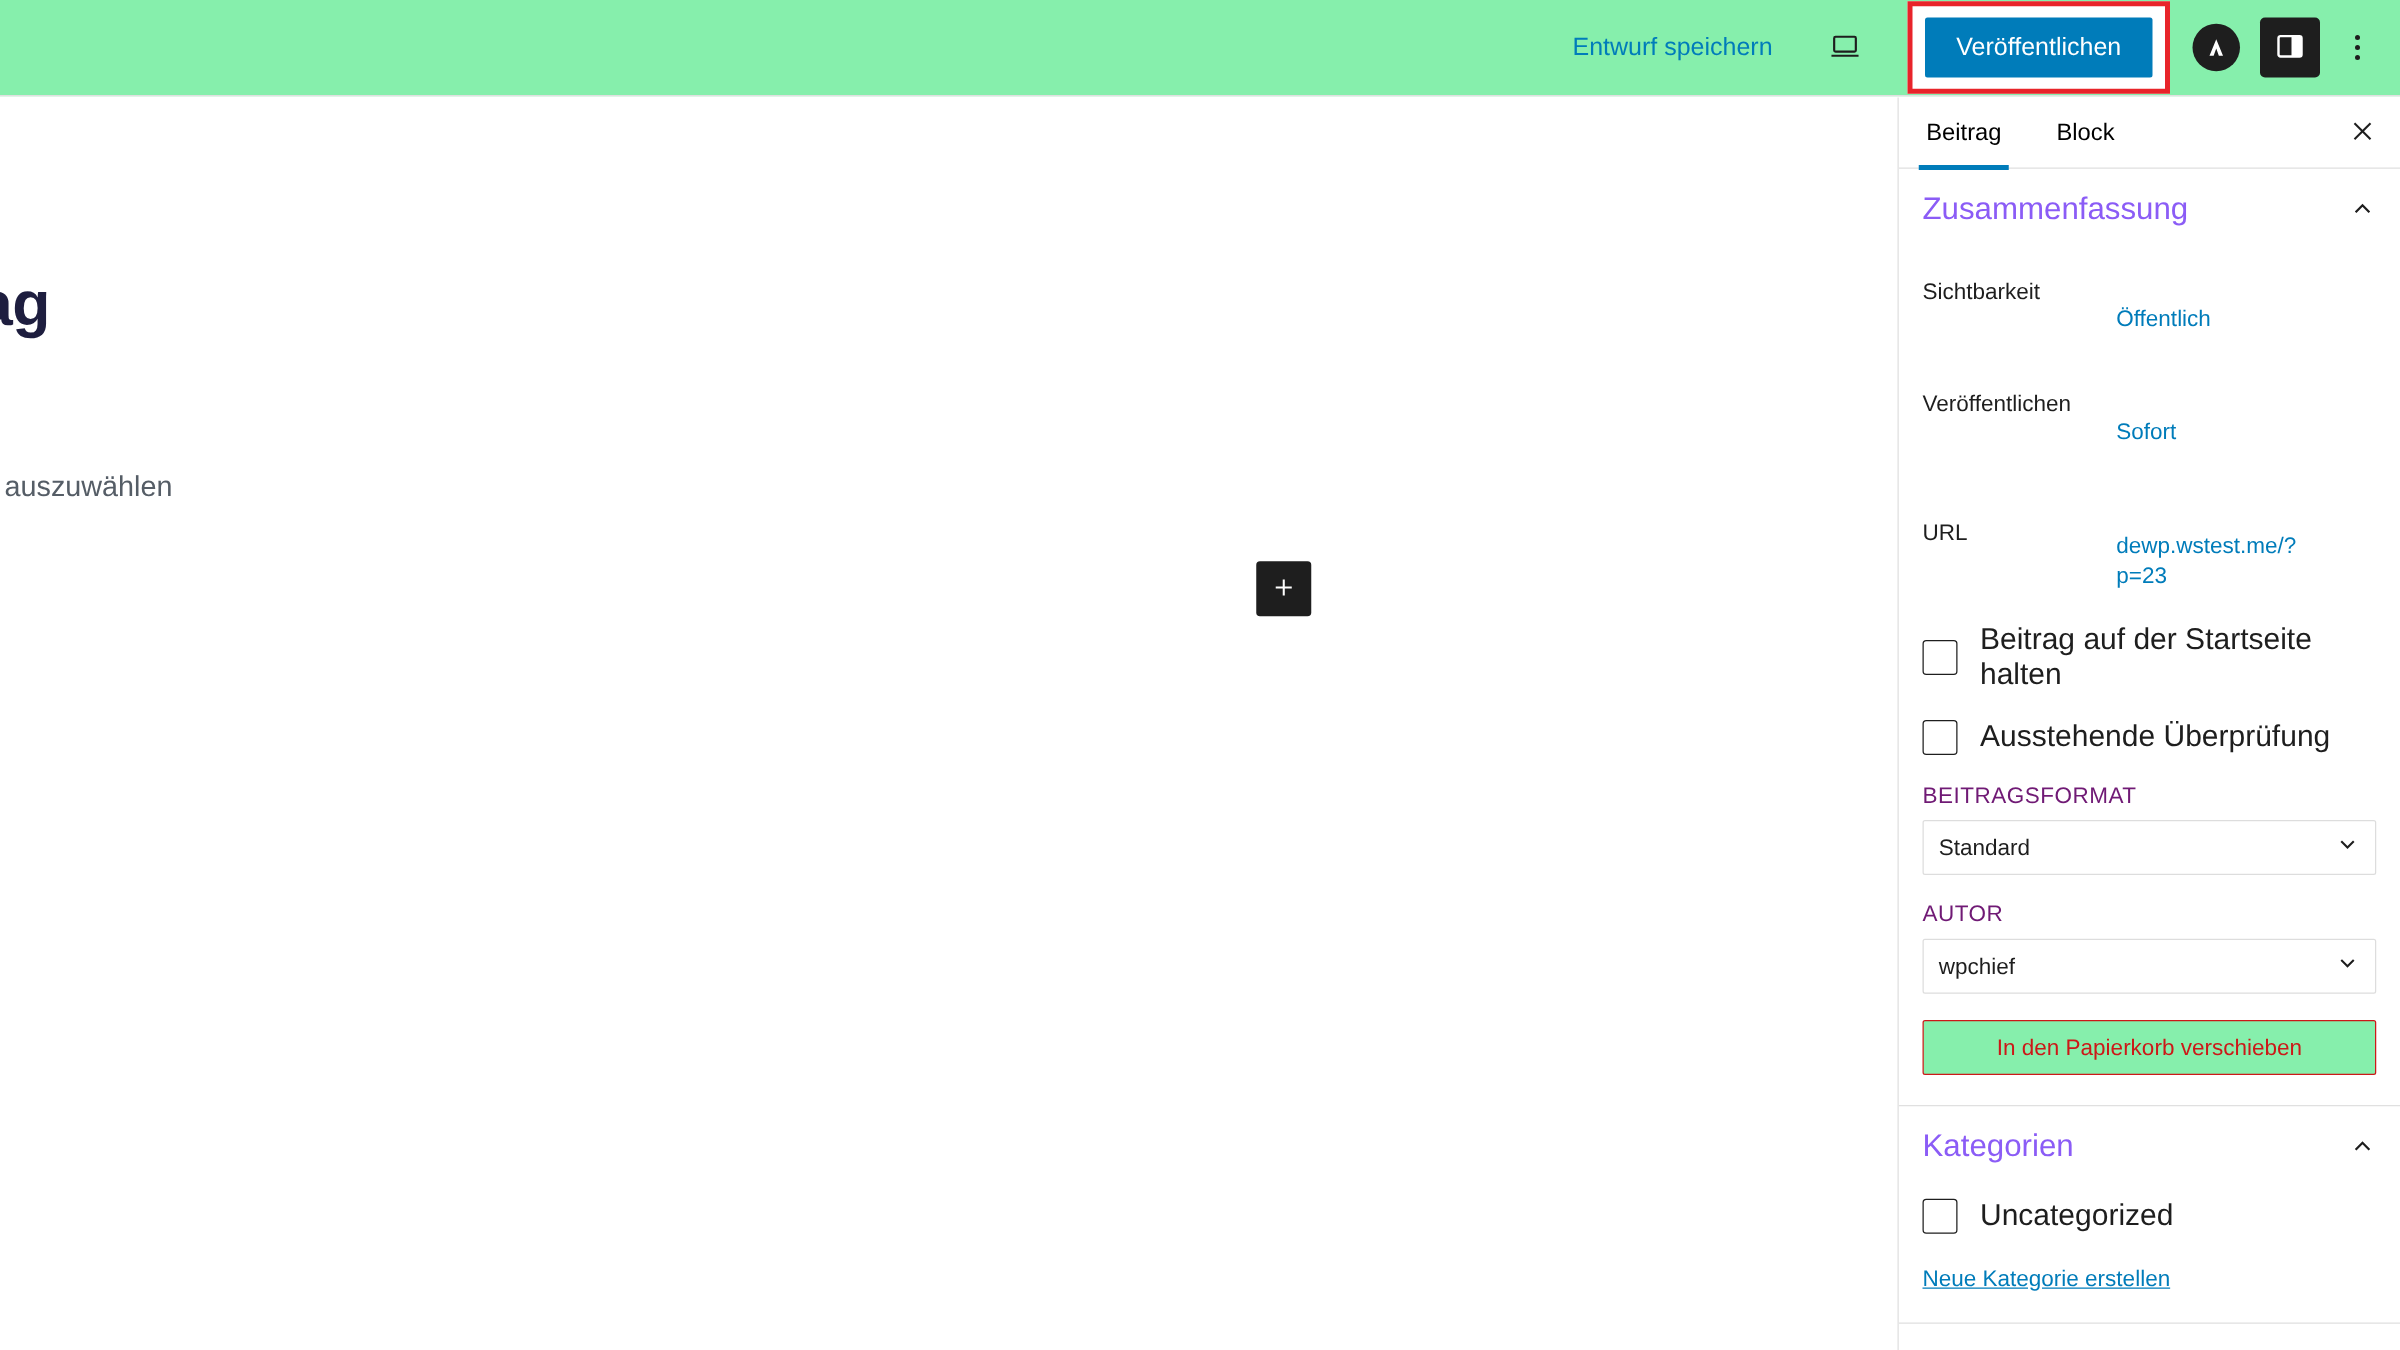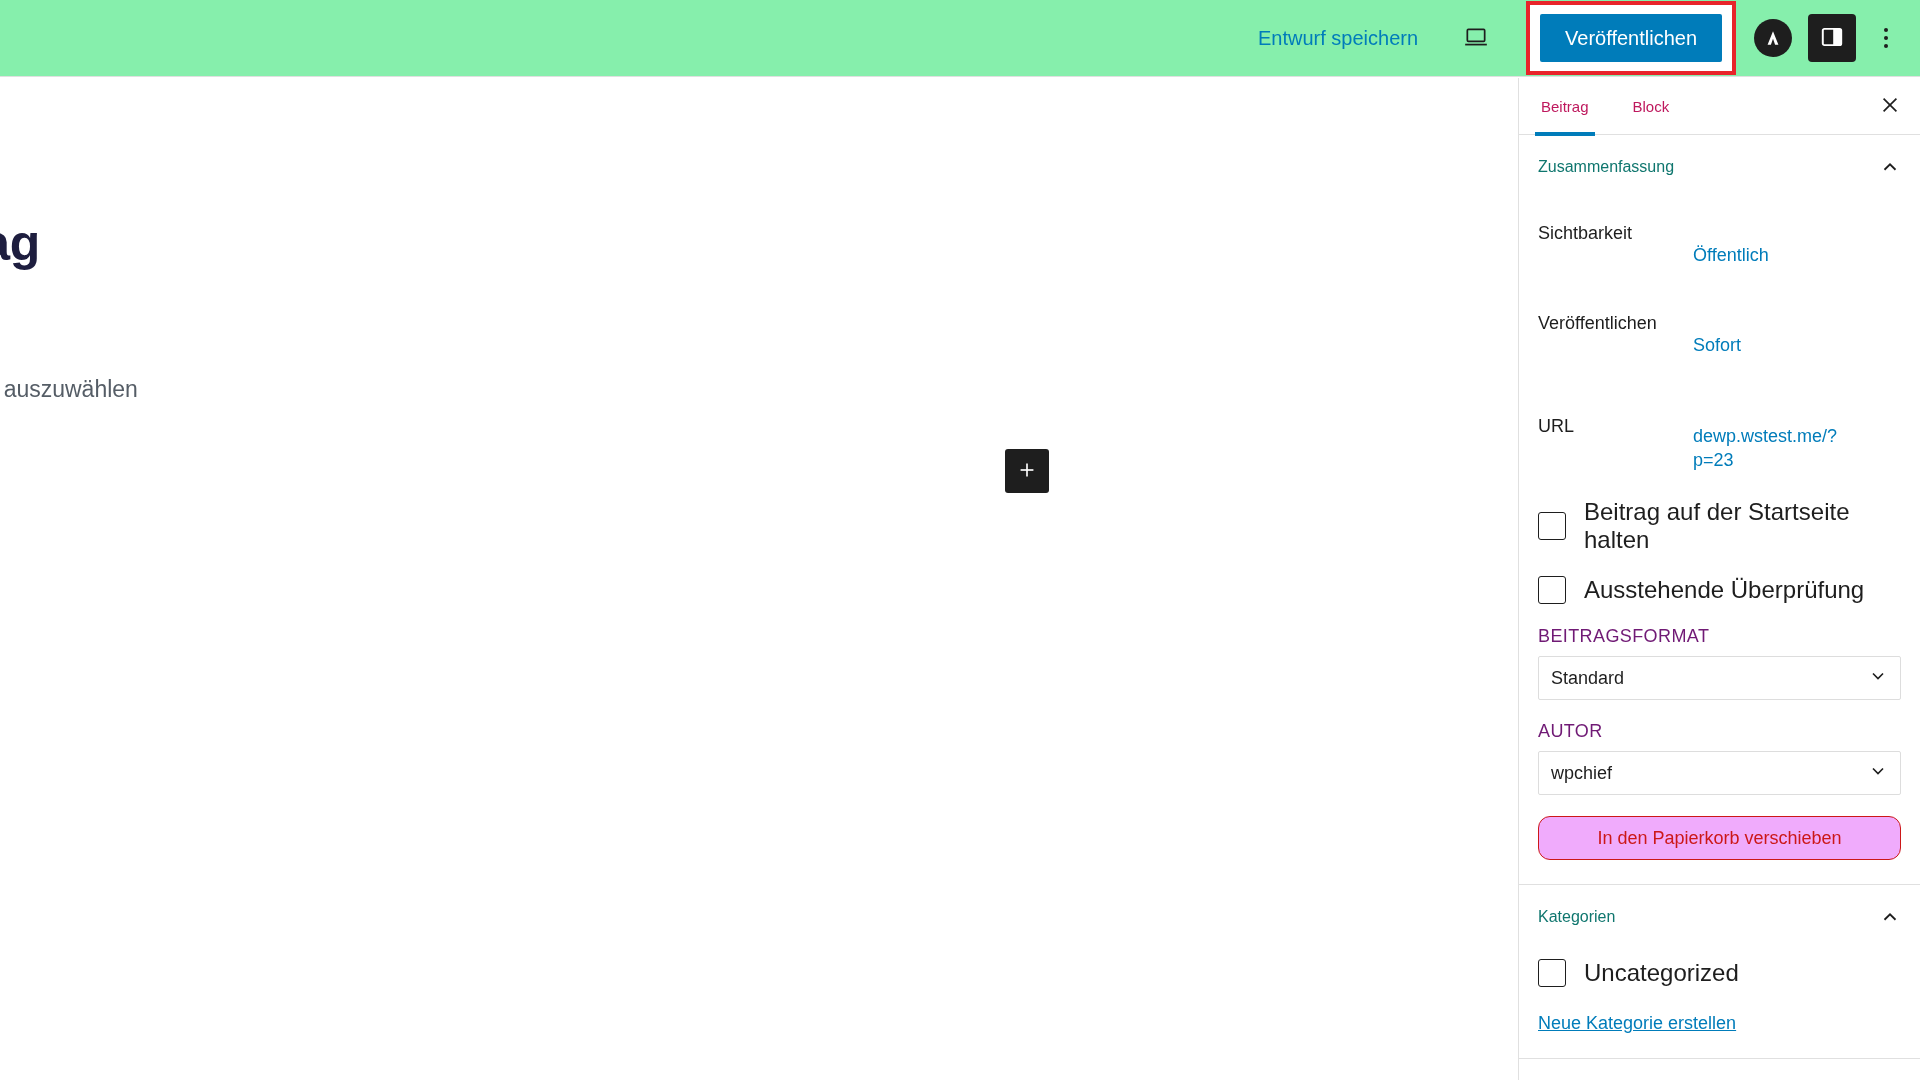--- a/index.html
+++ b/index.html
@@ -204,22 +204,22 @@
     height: 57px;
     border-bottom: 1px solid #e0e0e0;
     padding: 0 6px 0 0;
     position: relative;
   }
 
   .sidebar-tab {
     padding: 0 22px;
     height: 57px;
     line-height: 57px;
-    font-size: 15px;
-    color: #be185d;
+    font-size: 19px;
+    color: #000000;
     background: none;
     border: none;
     cursor: pointer;
     font-family: inherit;
     position: relative;
   }
   .sidebar-tab.active::after {
     content: "";
     position: absolute;
     left: 16px; right: 16px;
@@ -247,22 +247,22 @@
   }
 
   .panel-header {
     display: flex;
     align-items: center;
     justify-content: space-between;
     height: 64px;
     cursor: pointer;
   }
   .panel-title {
-    font-size: 16px;
-    color: #0f766e;
+    font-size: 25px;
+    color: #8b5cf6;
     font-weight: 400;
   }
 
   .chevron {
     color: #1e1e1e;
     display: flex;
     align-items: center;
   }
 
   .summary-row {
@@ -347,22 +347,22 @@
     top: 50%;
     transform: translateY(-50%);
     pointer-events: none;
     color: #1e1e1e;
   }
 
   .trash-btn {
     width: 100%;
     height: 44px;
     border: 1px solid #cc1818;
-    border-radius: 12px;
-    background: #f0abfc;
+    border-radius: 2px;
+    background: #86efac;
     color: #cc1818;
     font-size: 18px;
     font-family: inherit;
     cursor: pointer;
   }
 
   .add-category-link {
     font-size: 18px;
     color: #007cba;
     text-decoration: underline;

